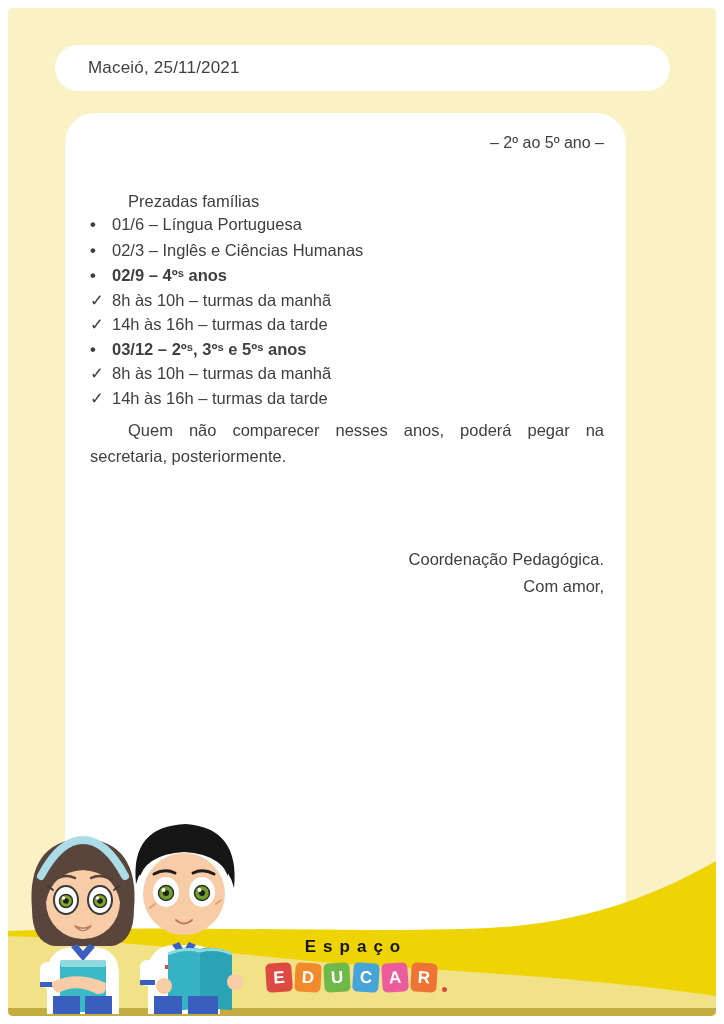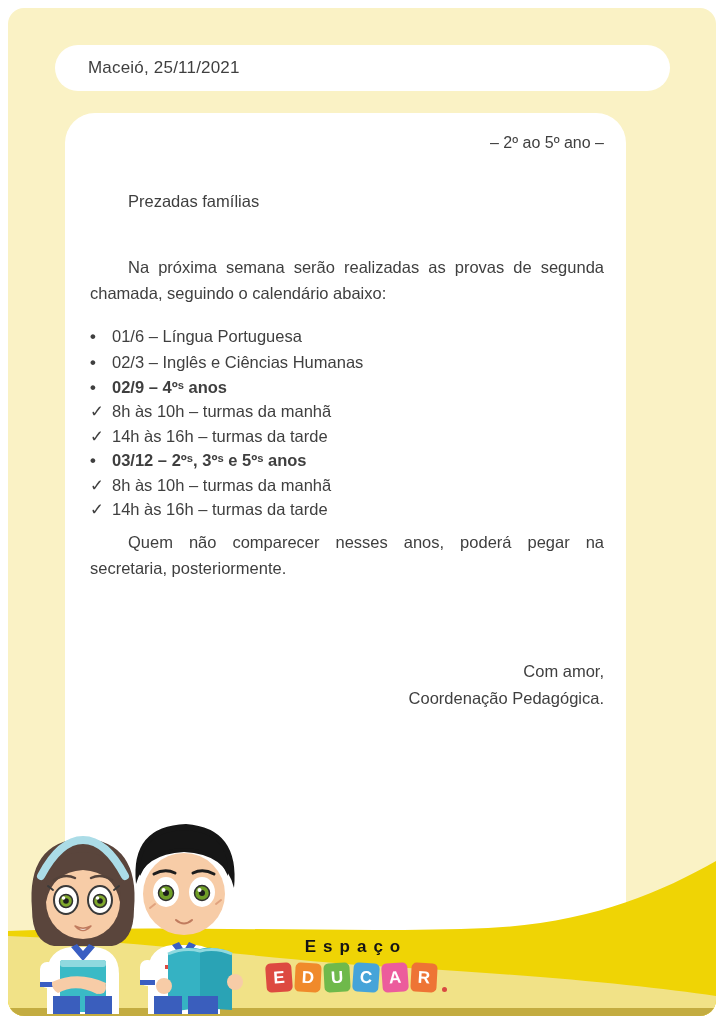--- a/index.html
+++ b/index.html
@@ -1,18 +1,18 @@
 <!DOCTYPE html>
 <html><head>
 <meta charset="utf-8">
 <style>
   html,body{margin:0;padding:0;background:#ffffff;}
   .page{position:relative;width:724px;height:1024px;background:#ffffff;overflow:hidden;
         font-family:"Liberation Sans","DejaVu Sans",sans-serif;color:#3f3f3f;}
-  .page-inner{position:absolute;inset:8px;background:#faf2c5;border-radius:16px;overflow:hidden;}
+  .page-inner{position:absolute;inset:8px;background:#faf2c5;border-radius:5px;overflow:hidden;}
 
   
   .date-bar{position:absolute;left:47px;top:37px;width:615px;height:46px;background:#ffffff;
             border-radius:23px;display:flex;align-items:center;padding-left:33px;box-sizing:border-box;
             font-size:17px;letter-spacing:.2px;}
 
   
   .letter-card{position:absolute;left:57px;top:105px;width:561px;height:822px;background:#ffffff;
                border-radius:30px;box-sizing:border-box;padding:20px 22px 0 25px;z-index:1;
                font-size:16.5px;line-height:26px;}
@@ -59,21 +59,20 @@
   <div class="page-inner">
 
     <div class="date-bar">
       <span>Maceió, 25/11/2021</span>
     </div>
 
     <div class="letter-card">
       <div class="grade-line">– 2º ao 5º ano –</div>
       <div class="salutation">Prezadas famílias</div>
 
-      <p class="para para-intro">Na próxima semana serão realizadas as provas de segunda chamada, seguindo o calendário abaixo:</p>
 
       <ul class="plain exam-list">
         <li>
           <span class="marker">•</span><span>01/6 – Língua Portuguesa</span>
         </li>
         <li>
           <span class="marker">•</span><span>02/3 – Inglês e Ciências Humanas</span>
         </li>
       </ul>
 
@@ -95,22 +94,22 @@
           <span class="marker">✓</span><span>8h às 10h – turmas da manhã</span>
         </li>
         <li>
           <span class="marker">✓</span><span>14h às 16h – turmas da tarde</span>
         </li>
       </ul>
 
       <p class="para para-closing">Quem não comparecer nesses anos, poderá pegar na secretaria, posteriormente.</p>
 
       <div class="signature">
+        <div>Coordenação Pedagógica.</div>
         <div>Com amor,</div>
-        <div>Coordenação Pedagógica.</div>
       </div>
     </div>
 
     <svg class="waves" viewBox="0 0 708 200" width="708" height="200" aria-hidden="true">
       <path fill="#efd405" d="M0,115 C160,108 340,118 480,112 C580,107 650,78 708,45 L708,200 L0,200 Z"></path>
       <path fill="#f1e287" d="M0,120 C150,126 280,146 400,152 C540,160 640,170 708,180 L708,200 L0,200 Z"></path>
       <rect x="0" y="192" width="708" height="8" fill="#c3ac41"></rect>
     </svg>
 
     <svg class="kids" viewBox="0 0 250 200" width="250" height="200" aria-hidden="true">

